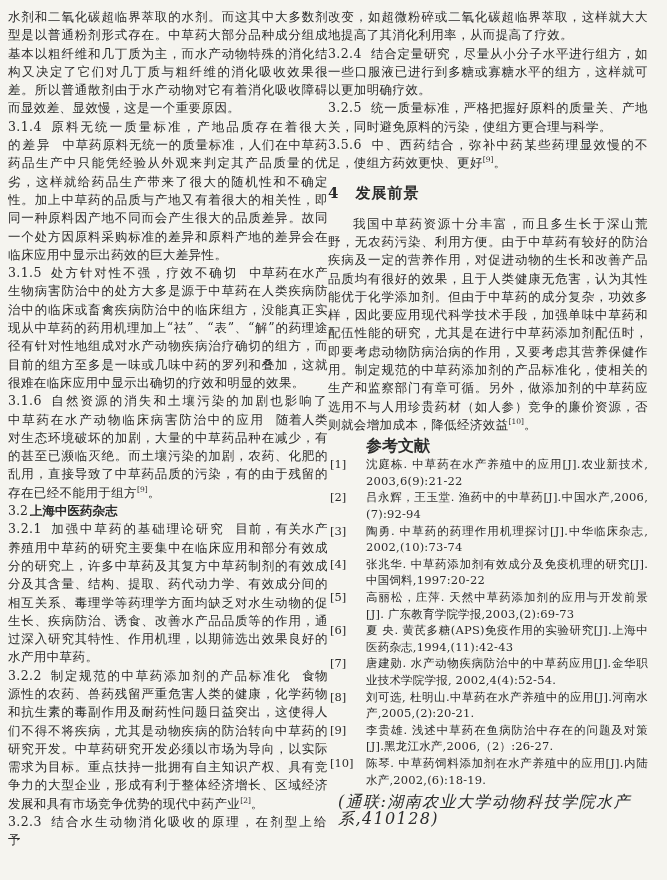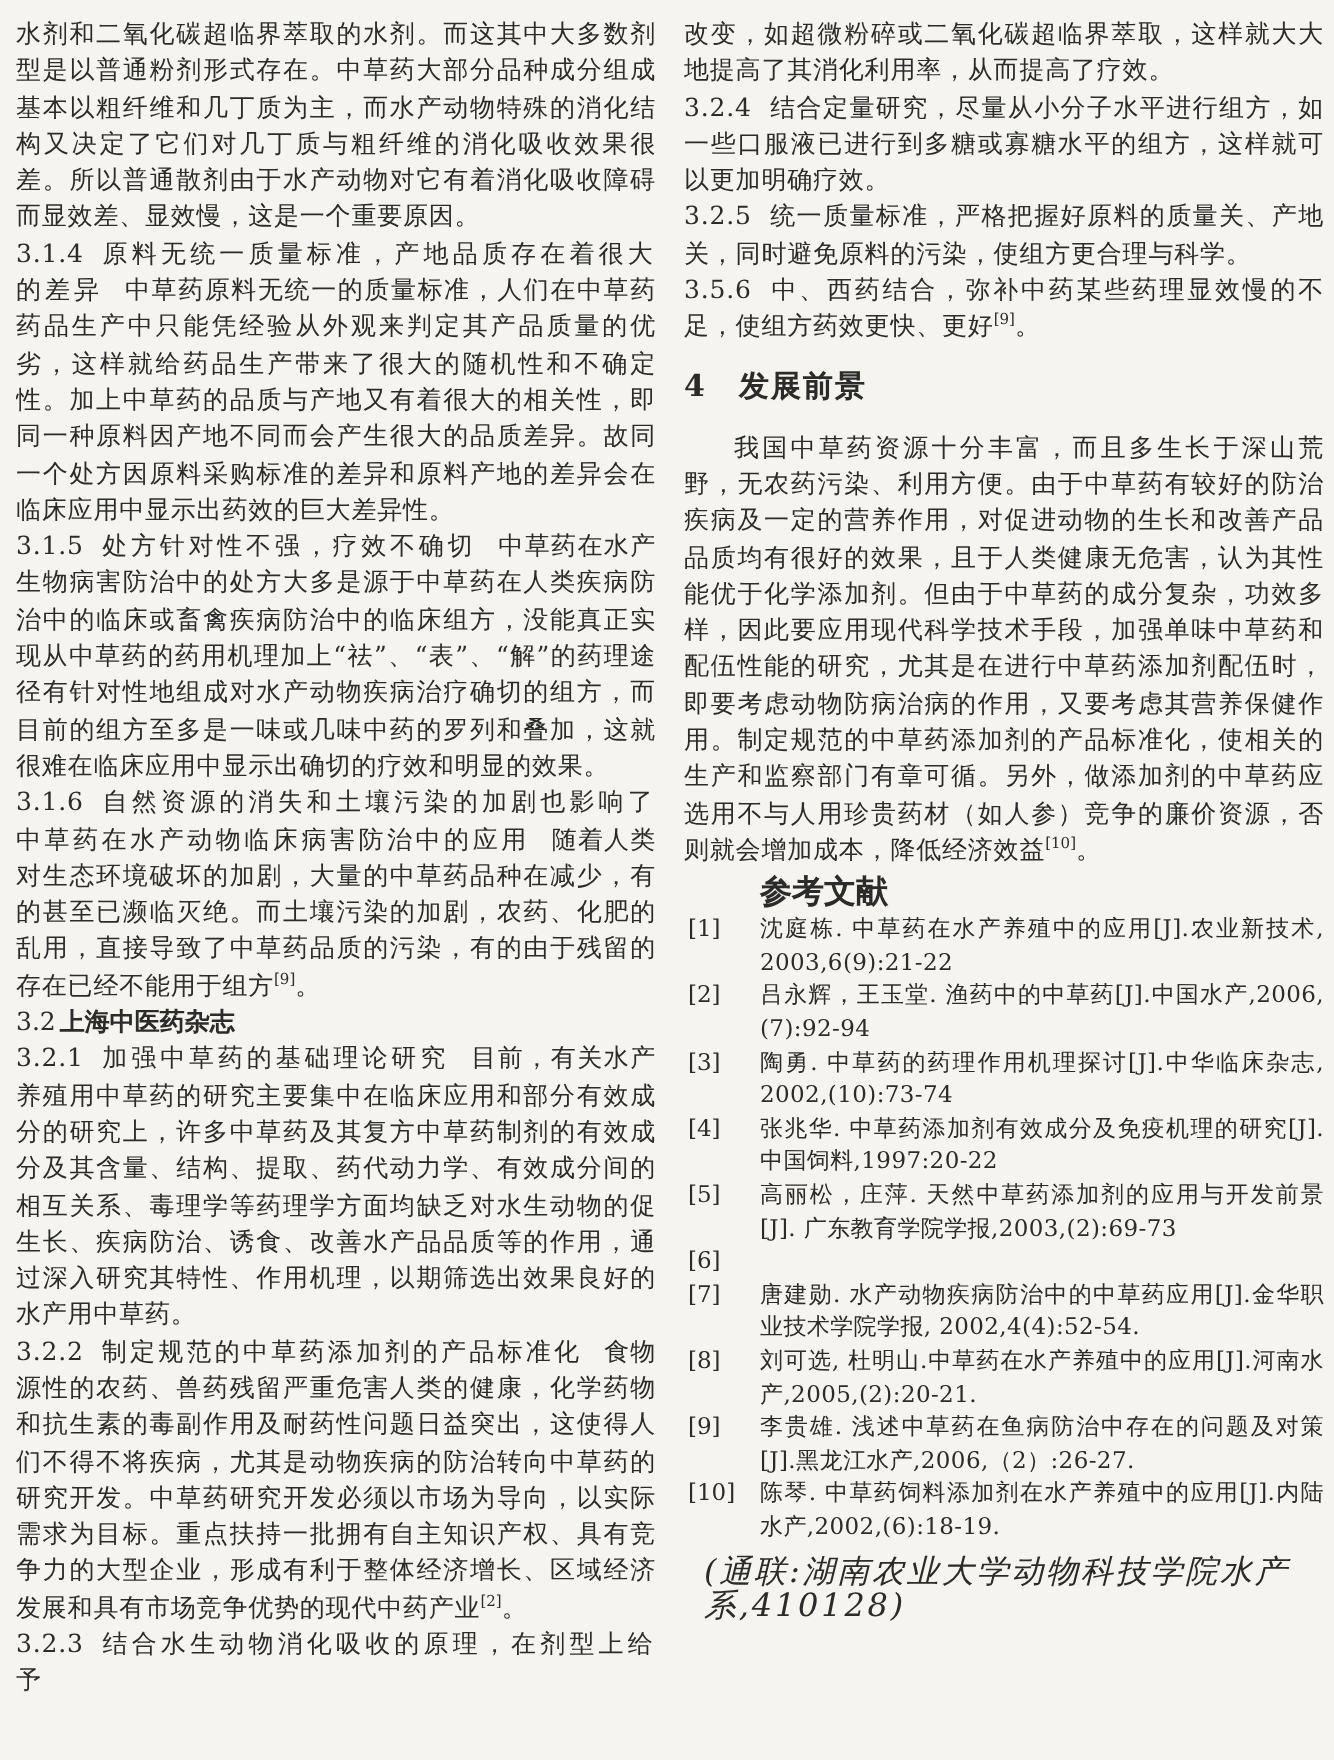--- a/index.html
+++ b/index.html
@@ -13,21 +13,20 @@
     overflow: hidden;
     font-family: "DejaVu Serif", "Liberation Serif", serif;
     color: #2b2b2b;
   }
   .page {
     box-sizing: border-box;
     width: 592px;
     height: 880px;
     padding: 8px 6px 6px 8px;
     display: flex;
-    gap: 14px;
   }
   .col {
     width: 320px;
     flex: 0 0 320px;
     overflow: hidden;
   }
   .para {
     margin: 0;
     font-size: 12.5px;
     line-height: 18.3px;
@@ -174,20 +173,21 @@
     <div class="ref-item">
       <span class="ref-num">[4]</span>
       <span class="ref-text">张兆华. 中草药添加剂有效成分及免疫机理的研究[J]. 中国饲料,1997:20-22</span>
     </div>
     <div class="ref-item">
       <span class="ref-num">[5]</span>
       <span class="ref-text">高丽松，庄萍. 天然中草药添加剂的应用与开发前景[J]. 广东教育学院学报,2003,(2):69-73</span>
     </div>
     <div class="ref-item">
       <span class="ref-num">[6]</span>
+      <span class="ref-text">夏 央. 黄芪多糖(APS)免疫作用的实验研究[J].上海中医药杂志,1994,(11):42-43</span>
     </div>
     <div class="ref-item">
       <span class="ref-num">[7]</span>
       <span class="ref-text">唐建勋. 水产动物疾病防治中的中草药应用[J].金华职业技术学院学报, 2002,4(4):52-54.</span>
     </div>
     <div class="ref-item">
       <span class="ref-num">[8]</span>
       <span class="ref-text">刘可选, 杜明山.中草药在水产养殖中的应用[J].河南水产,2005,(2):20-21.</span>
     </div>
     <div class="ref-item">

